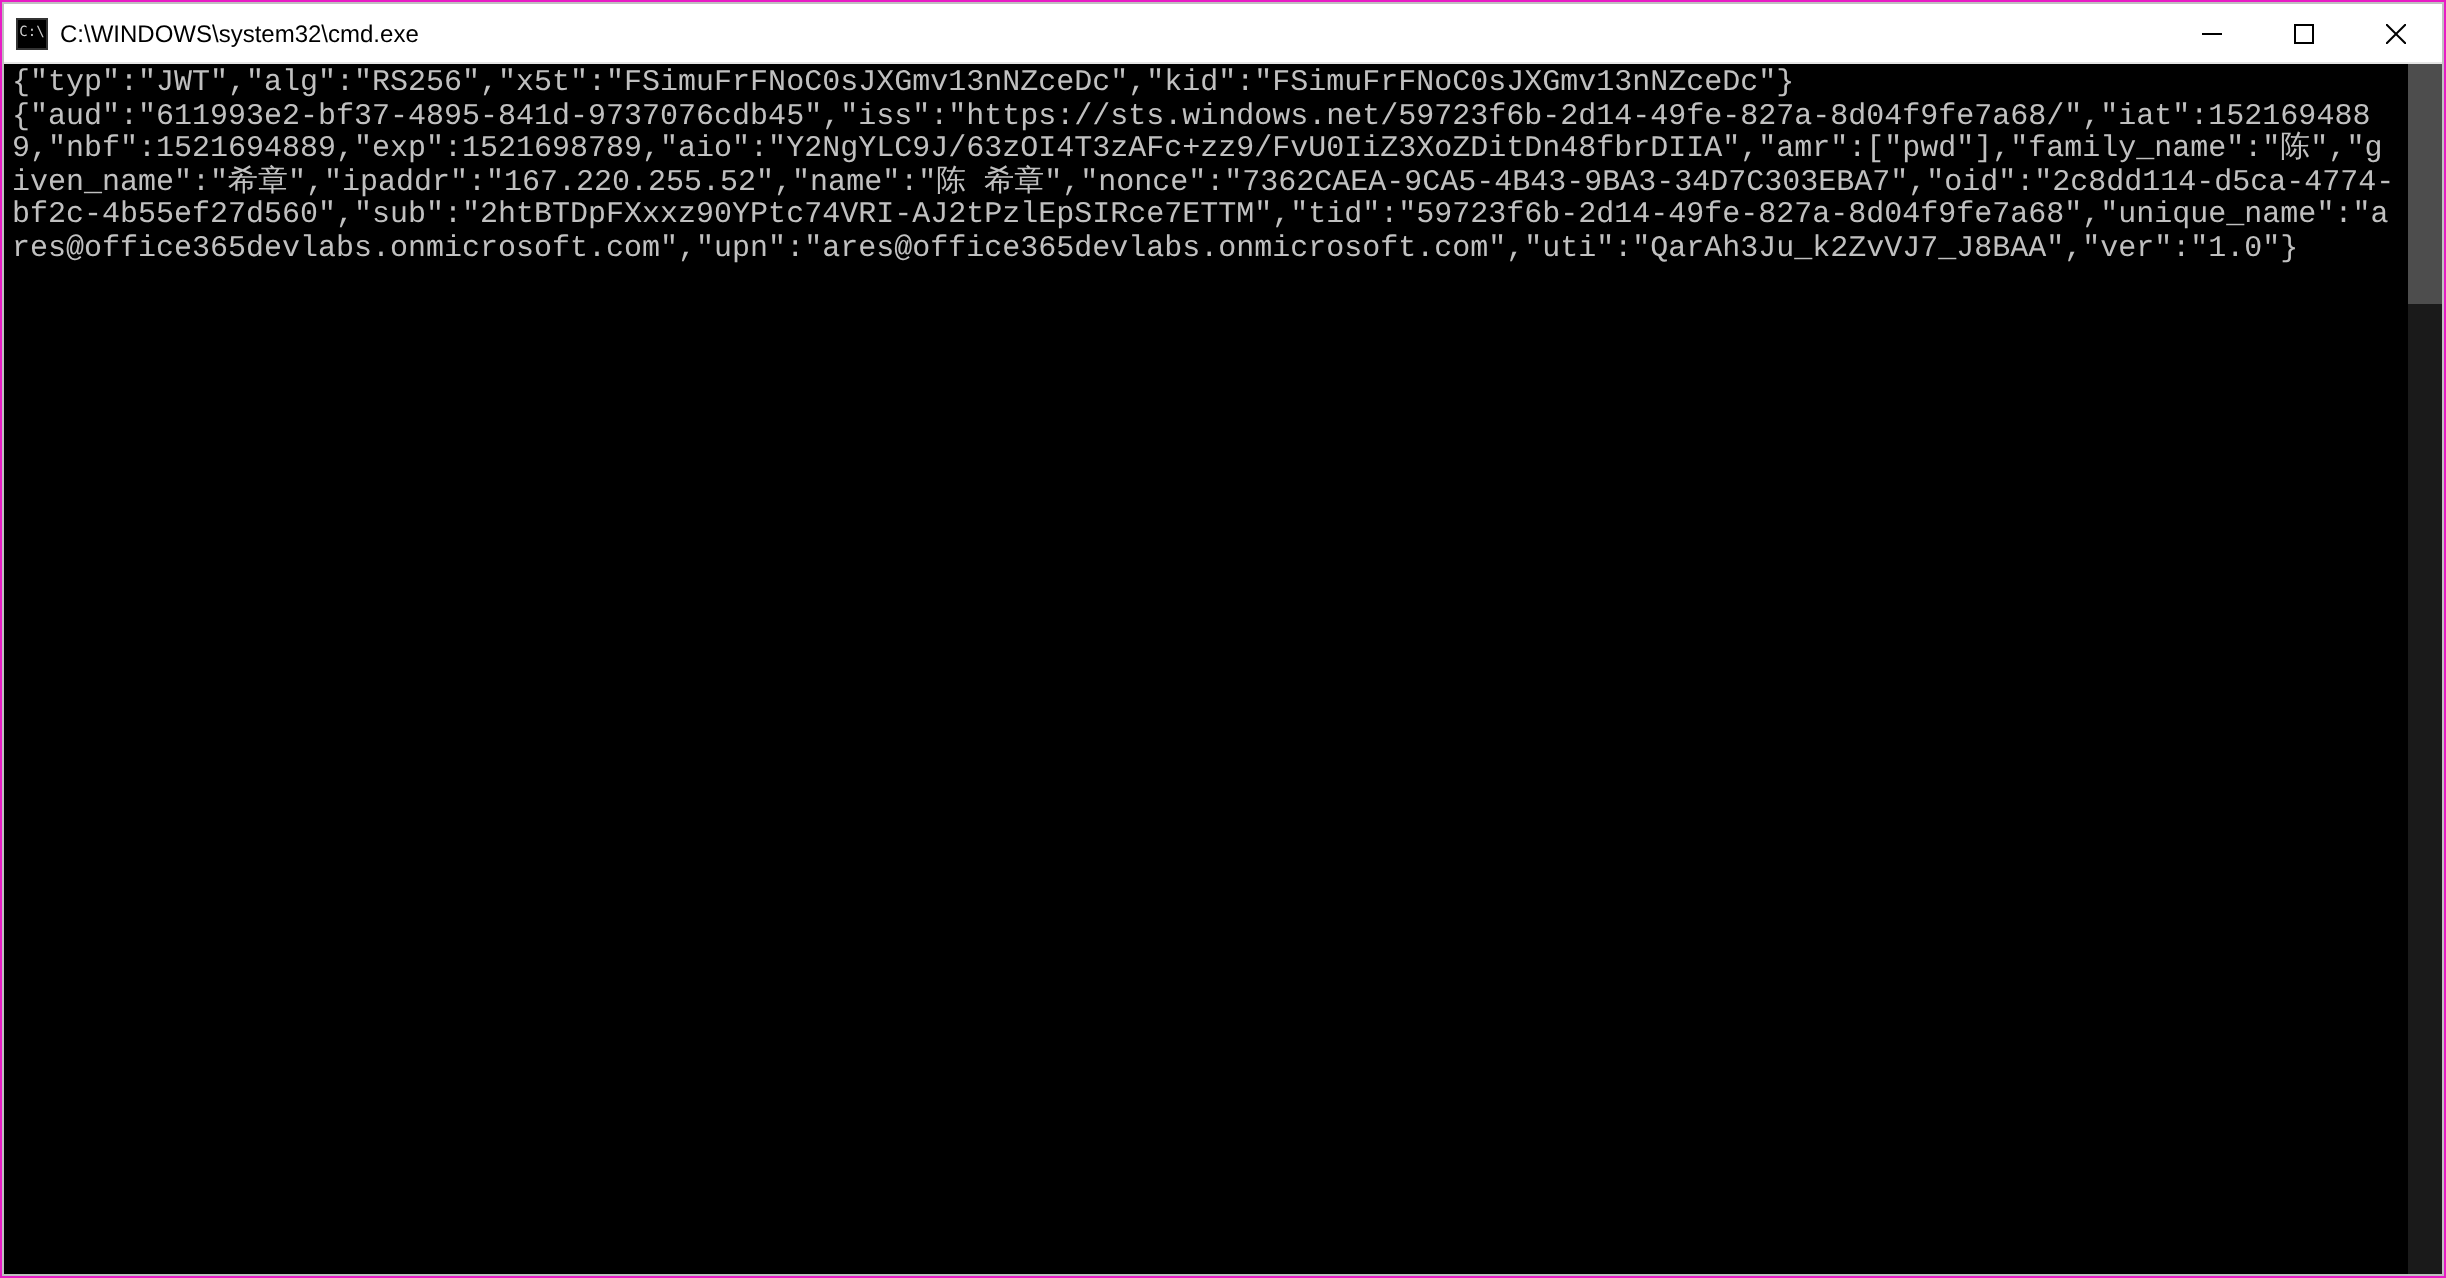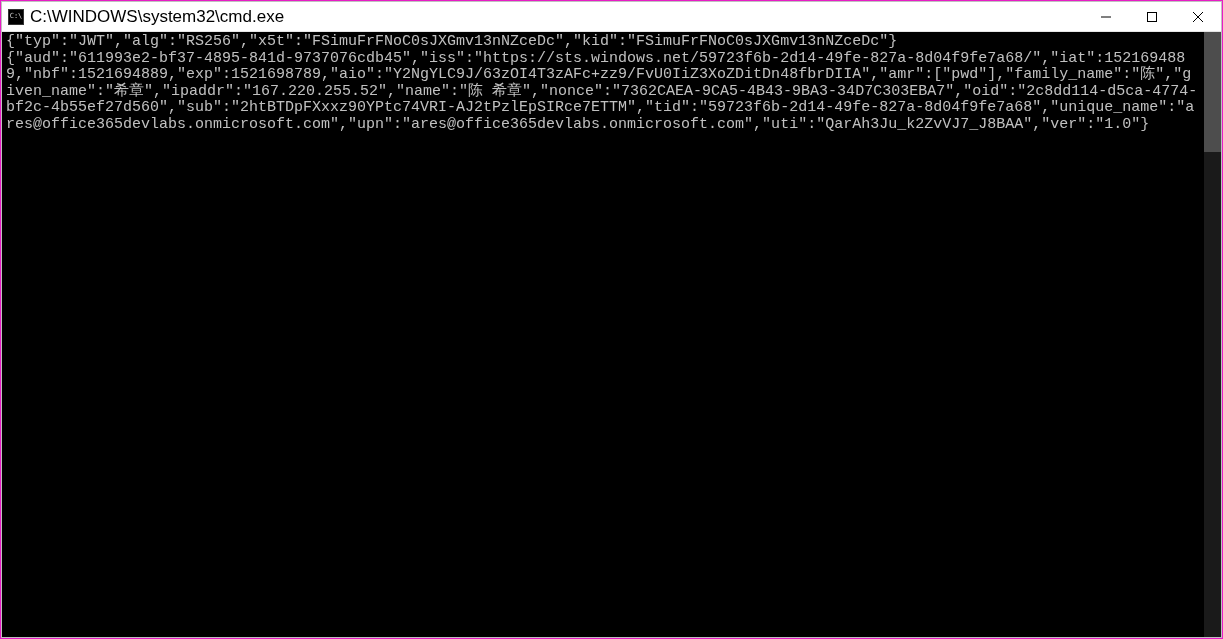--- a/index.html
+++ b/index.html
@@ -42,21 +42,21 @@
       justify-content: center;
     }
     .title-icon::before {
       content: "C:\\";
       color: #ccc;
       font-size: 7px;
       font-family: monospace;
       line-height: 1;
     }
     .title-text {
-      font-size: 17px;
+      font-size: 12px;
       color: #000;
       flex: 1;
     }
     .window-controls {
       display: flex;
       height: 100%;
     }
     .window-control {
       width: 46px;
       height: 100%;

